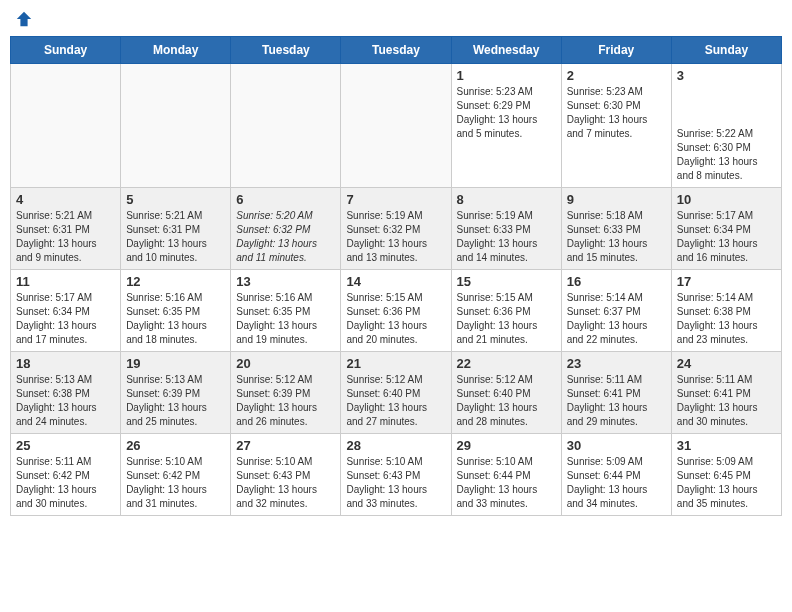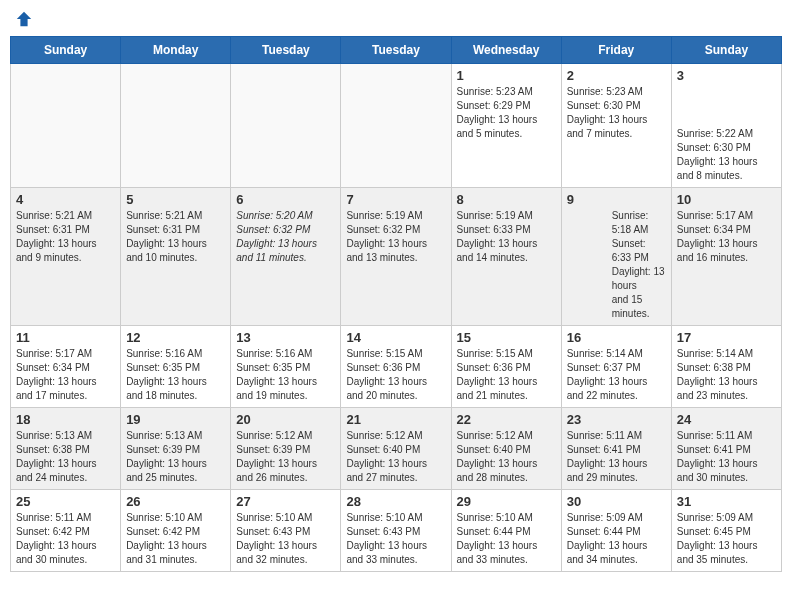--- a/index.html
+++ b/index.html
@@ -183,21 +183,21 @@
         </td>
         <td>
           <div class="day-number">8</div>
           <div class="day-info" style="white-space: pre-line;">Sunrise: 5:19 AM
 Sunset: 6:33 PM
 Daylight: 13 hours
 and 14 minutes.</div>
         </td>
         <td>
           <div class="day-number">9</div>
-          <div class="day-info" style="white-space: pre-line; margin-left: 45px;">Sunrise: 5:18 AM
+          <div class="day-info" style="white-space: pre-line;">Sunrise: 5:18 AM
 Sunset: 6:33 PM
 Daylight: 13 hours
 and 15 minutes.</div>
         </td>
         <td>
           <div class="day-number">10</div>
           <div class="day-info" style="white-space: pre-line;">Sunrise: 5:17 AM
 Sunset: 6:34 PM
 Daylight: 13 hours
 and 16 minutes.</div>

